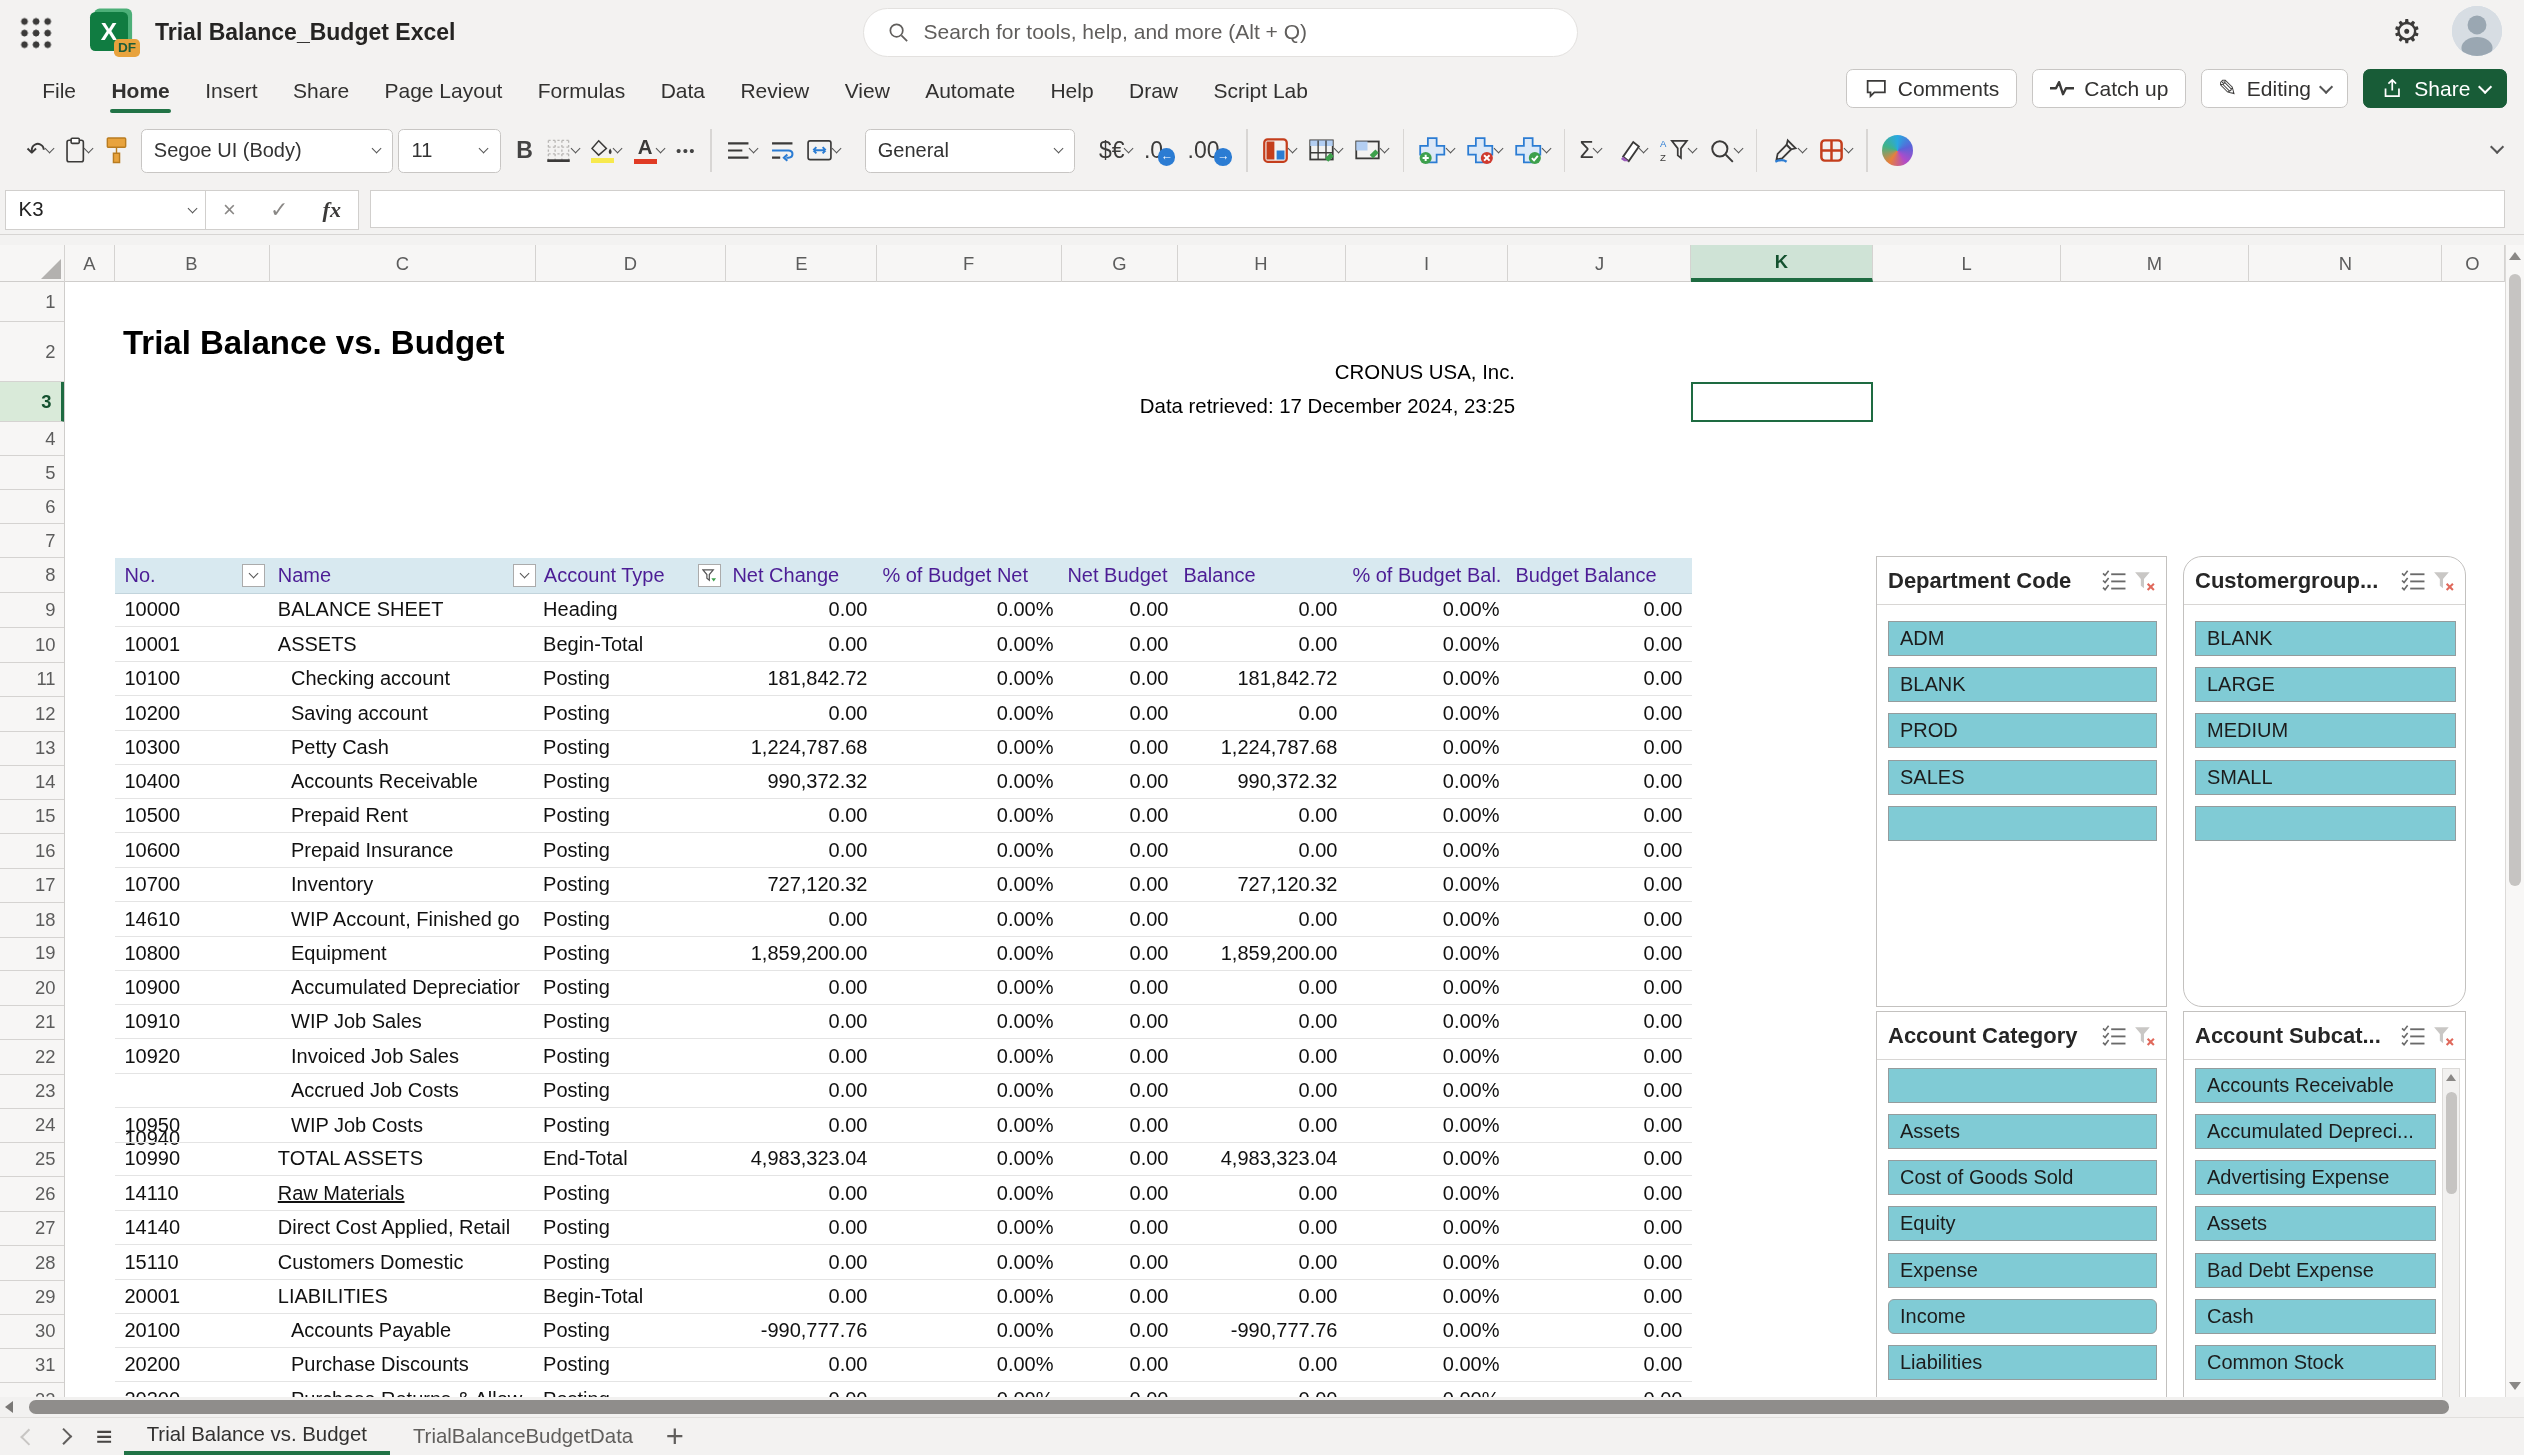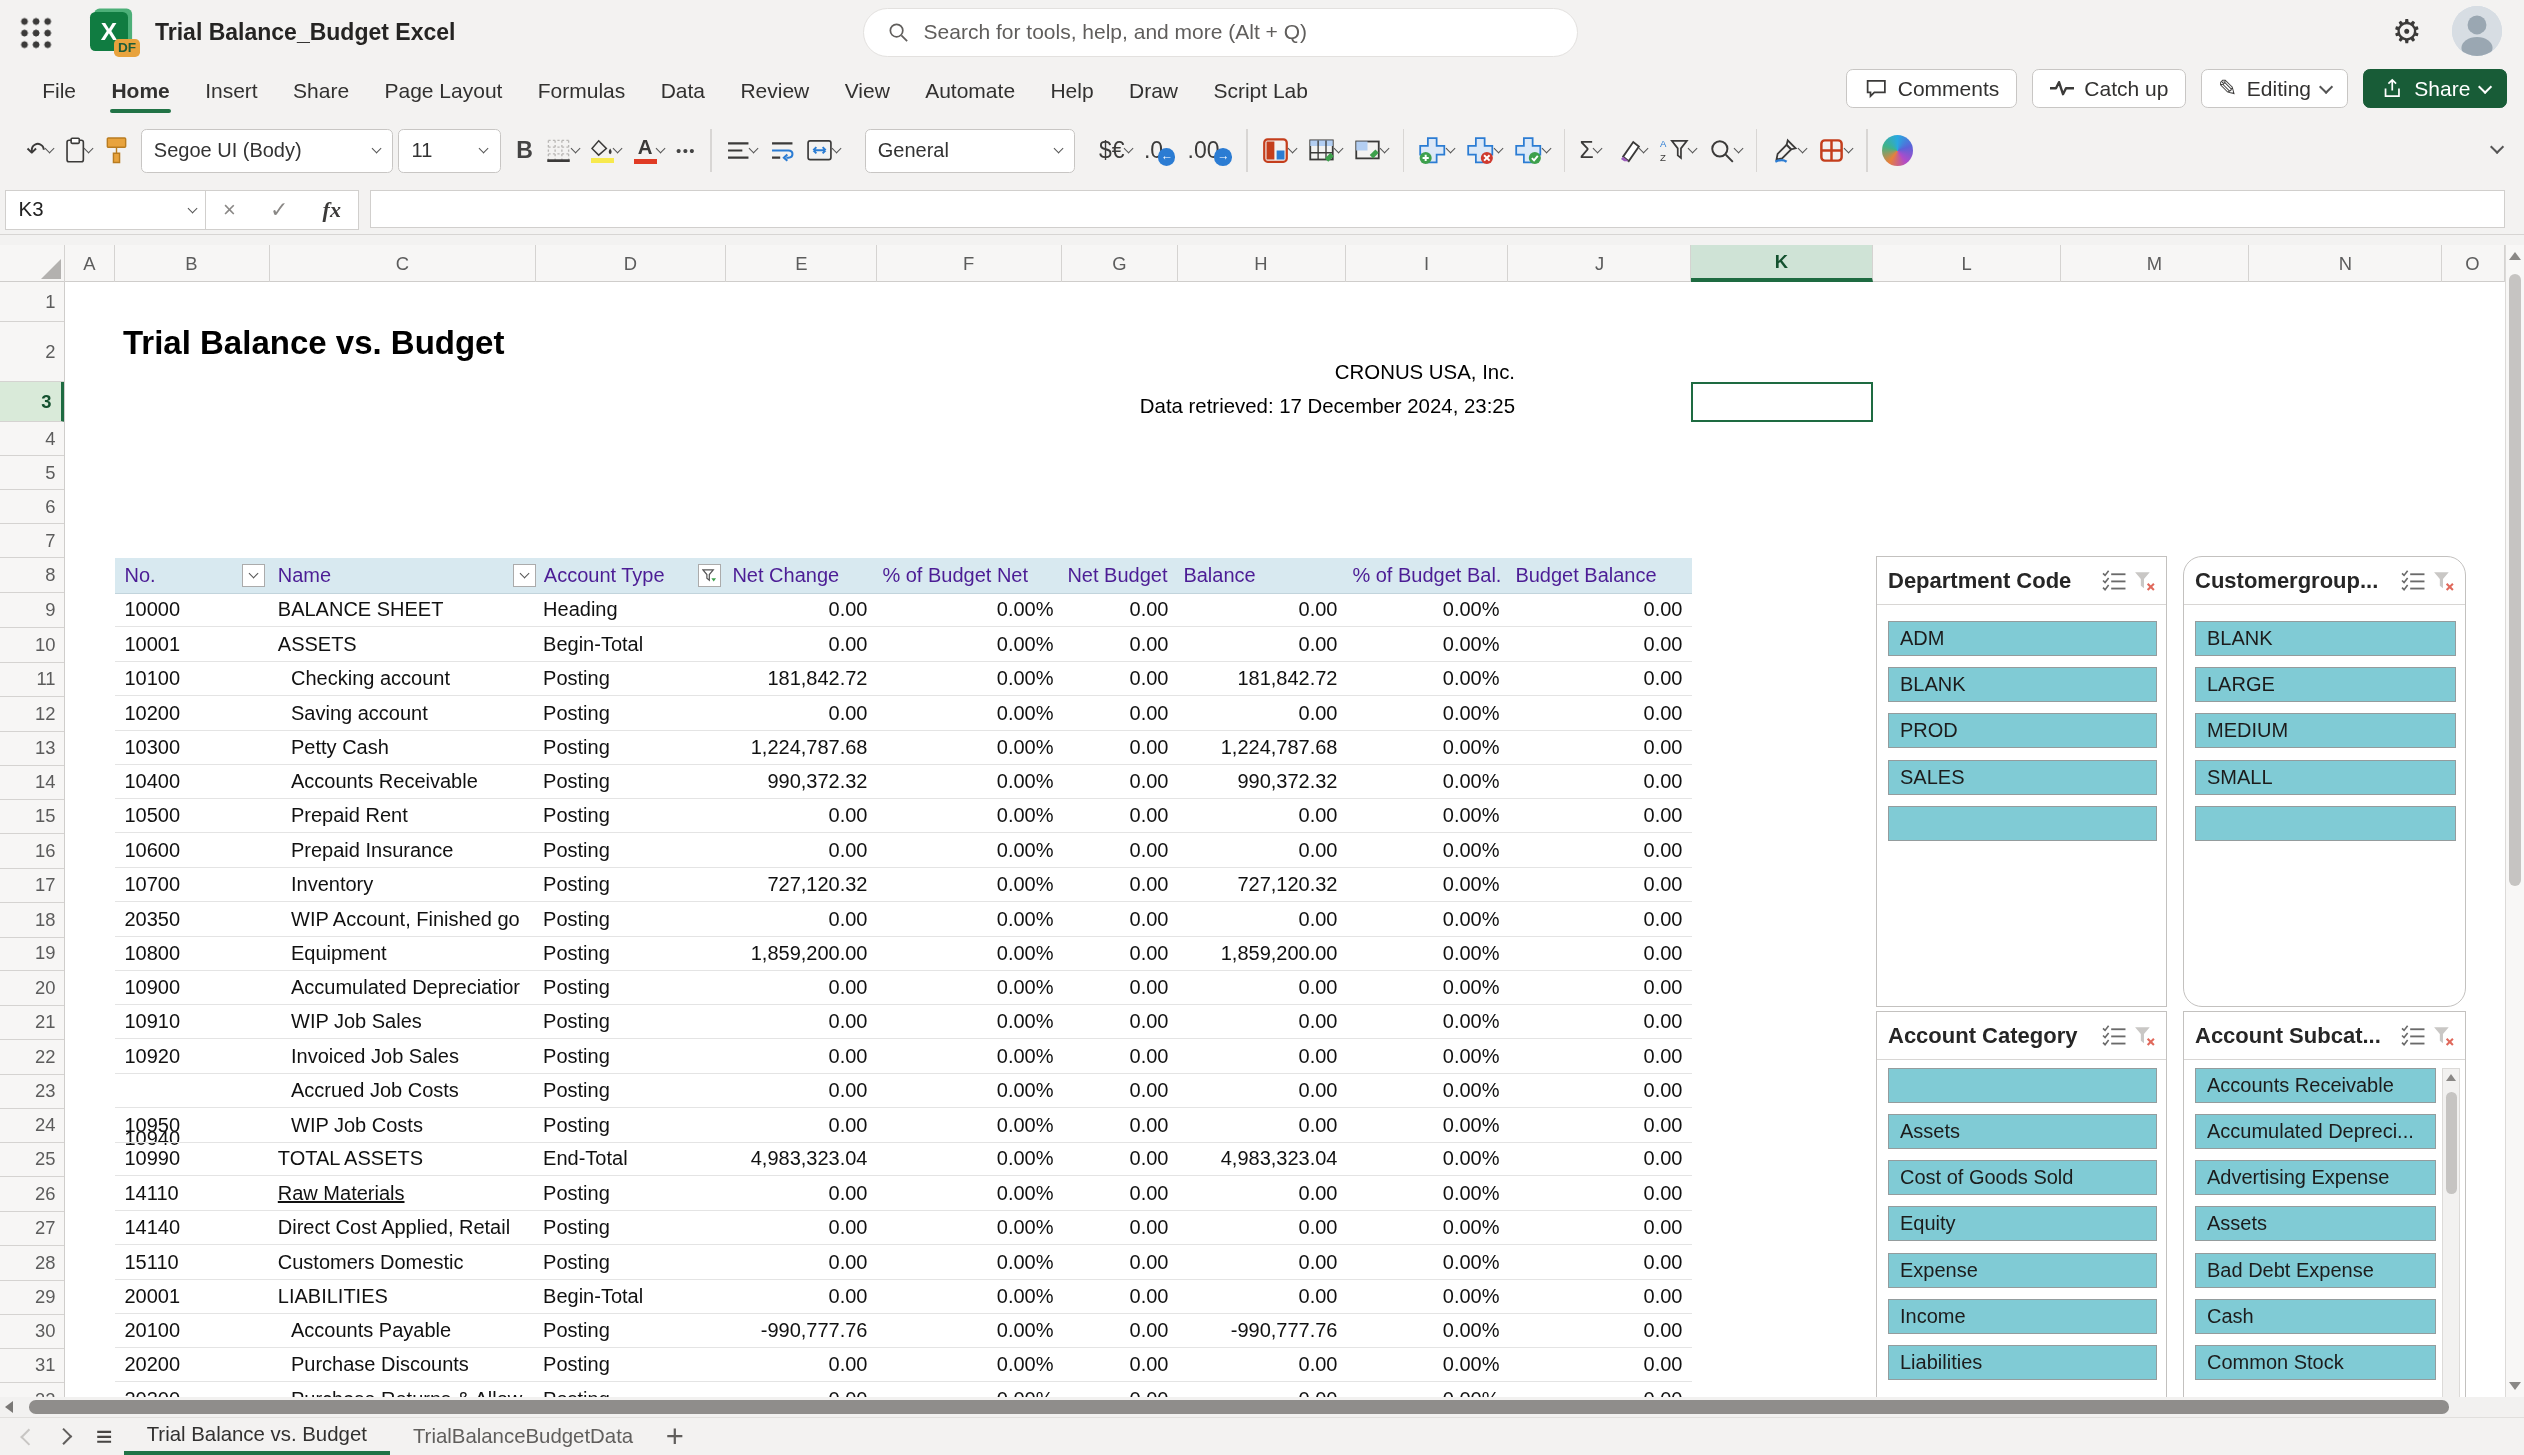--- a/index.html
+++ b/index.html
@@ -591,21 +591,21 @@
           <div class="tc" style="left: 156px; width: 266px; padding-left: 20px;">Inventory</div>
           <div class="tc" style="left: 422px; width: 190px; padding-left: 6.1px;">Posting</div>
           <div class="tc r" style="left: 612px; width: 150px;">727,120.32</div>
           <div class="tc r" style="left: 762px; width: 186px;">0.00%</div>
           <div class="tc r" style="left: 947px; width: 116px;">0.00</div>
           <div class="tc r" style="left: 1063px; width: 169px;">727,120.32</div>
           <div class="tc r" style="left: 1232px; width: 162px;">0.00%</div>
           <div class="tc r" style="left: 1395px; width: 182px;">0.00</div>
         </div>
         <div class="t-row" style="top: 345px; height: 34px;">
-          <div class="tc" style="left: 0px; width: 156px; padding-left: 9.5px;">20350</div>
+          <div class="tc" style="left: 0px; width: 156px; padding-left: 9.5px;">14610</div>
           <div class="tc" style="left: 156px; width: 266px; padding-left: 20px;">WIP Account, Finished go</div>
           <div class="tc" style="left: 422px; width: 190px; padding-left: 6.1px;">Posting</div>
           <div class="tc r" style="left: 612px; width: 150px;">0.00</div>
           <div class="tc r" style="left: 762px; width: 186px;">0.00%</div>
           <div class="tc r" style="left: 947px; width: 116px;">0.00</div>
           <div class="tc r" style="left: 1063px; width: 169px;">0.00</div>
           <div class="tc r" style="left: 1232px; width: 162px;">0.00%</div>
           <div class="tc r" style="left: 1395px; width: 182px;">0.00</div>
         </div>
         <div class="t-row" style="top: 379px; height: 34px;">
@@ -834,21 +834,21 @@
                 <path d="M2 3 h14 l-5.5 6.5 v9 l-3 -2.5 v-6.5 z" fill="#c9c7c5"></path>
                 <path d="M14 14 l6 6 M20 14 l-6 6" stroke="#e0695c" stroke-width="2"></path>
               </svg>
             </div>
           </div>
           <div class="sl-item" style="left: 11px; width: 269px; top: 56px;"></div>
           <div class="sl-item" style="left: 11px; width: 269px; top: 102px;">Assets</div>
           <div class="sl-item" style="left: 11px; width: 269px; top: 148px;">Cost of Goods Sold</div>
           <div class="sl-item" style="left: 11px; width: 269px; top: 194px;">Equity</div>
           <div class="sl-item" style="left: 11px; width: 269px; top: 241px;">Expense</div>
-          <div class="sl-item" style="left: 11px; width: 269px; top: 287px;">Income</div>
+          <div class="sl-item" style="left: 11px; width: 269px; top: 287px; border-radius: 6px;">Income</div>
           <div class="sl-item" style="left: 11px; width: 269px; top: 333px;">Liabilities</div>
         </div>
         <div class="slicer" style="left: 2118px; top: 729px; width: 283px; height: 748px;">
           <div class="slicer-head">
             <div class="slicer-title">Account Subcat...</div>
             <div class="sl-ico">
               <svg width="24.5" height="22" viewBox="0 0 24 21">
                 <path d="M1 3 l2 2 l3.5 -4.5" stroke="#6a6a6a" stroke-width="1.6" fill="none"></path>
                 <rect x="9" y="3" width="14" height="1.8" fill="#6a6a6a"></rect>
                 <path d="M1 10 l2 2 l3.5 -4.5" stroke="#6a6a6a" stroke-width="1.6" fill="none"></path>

